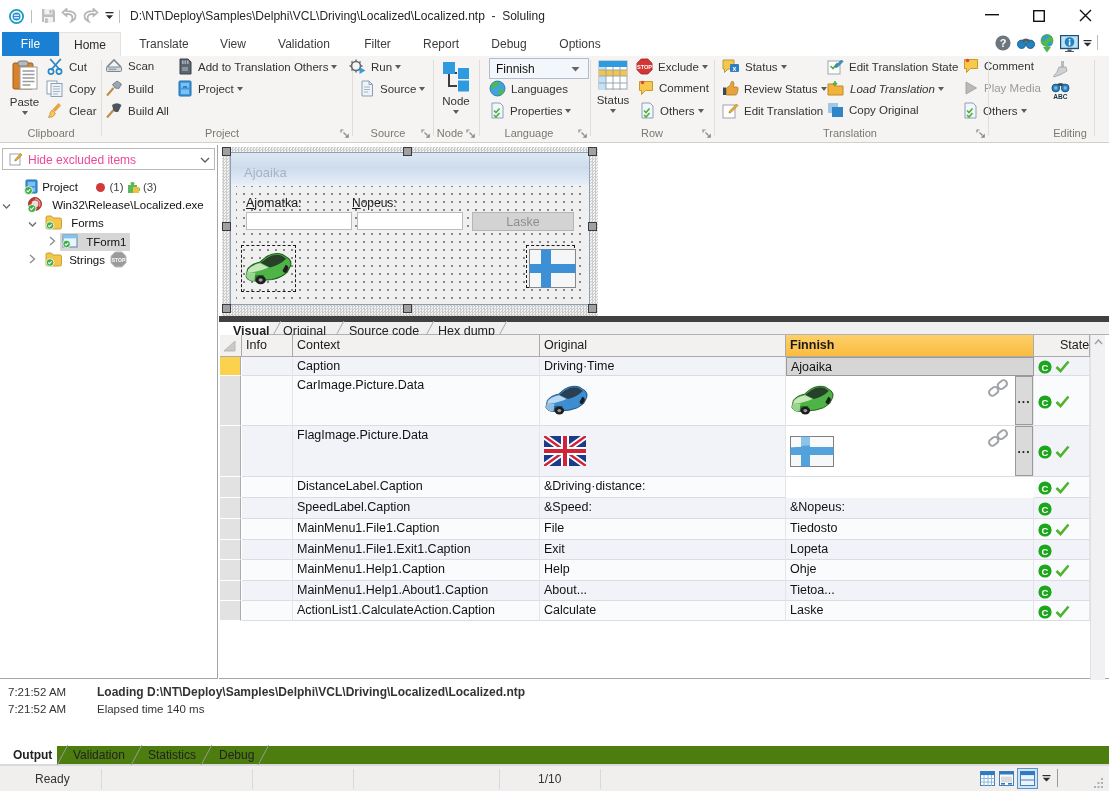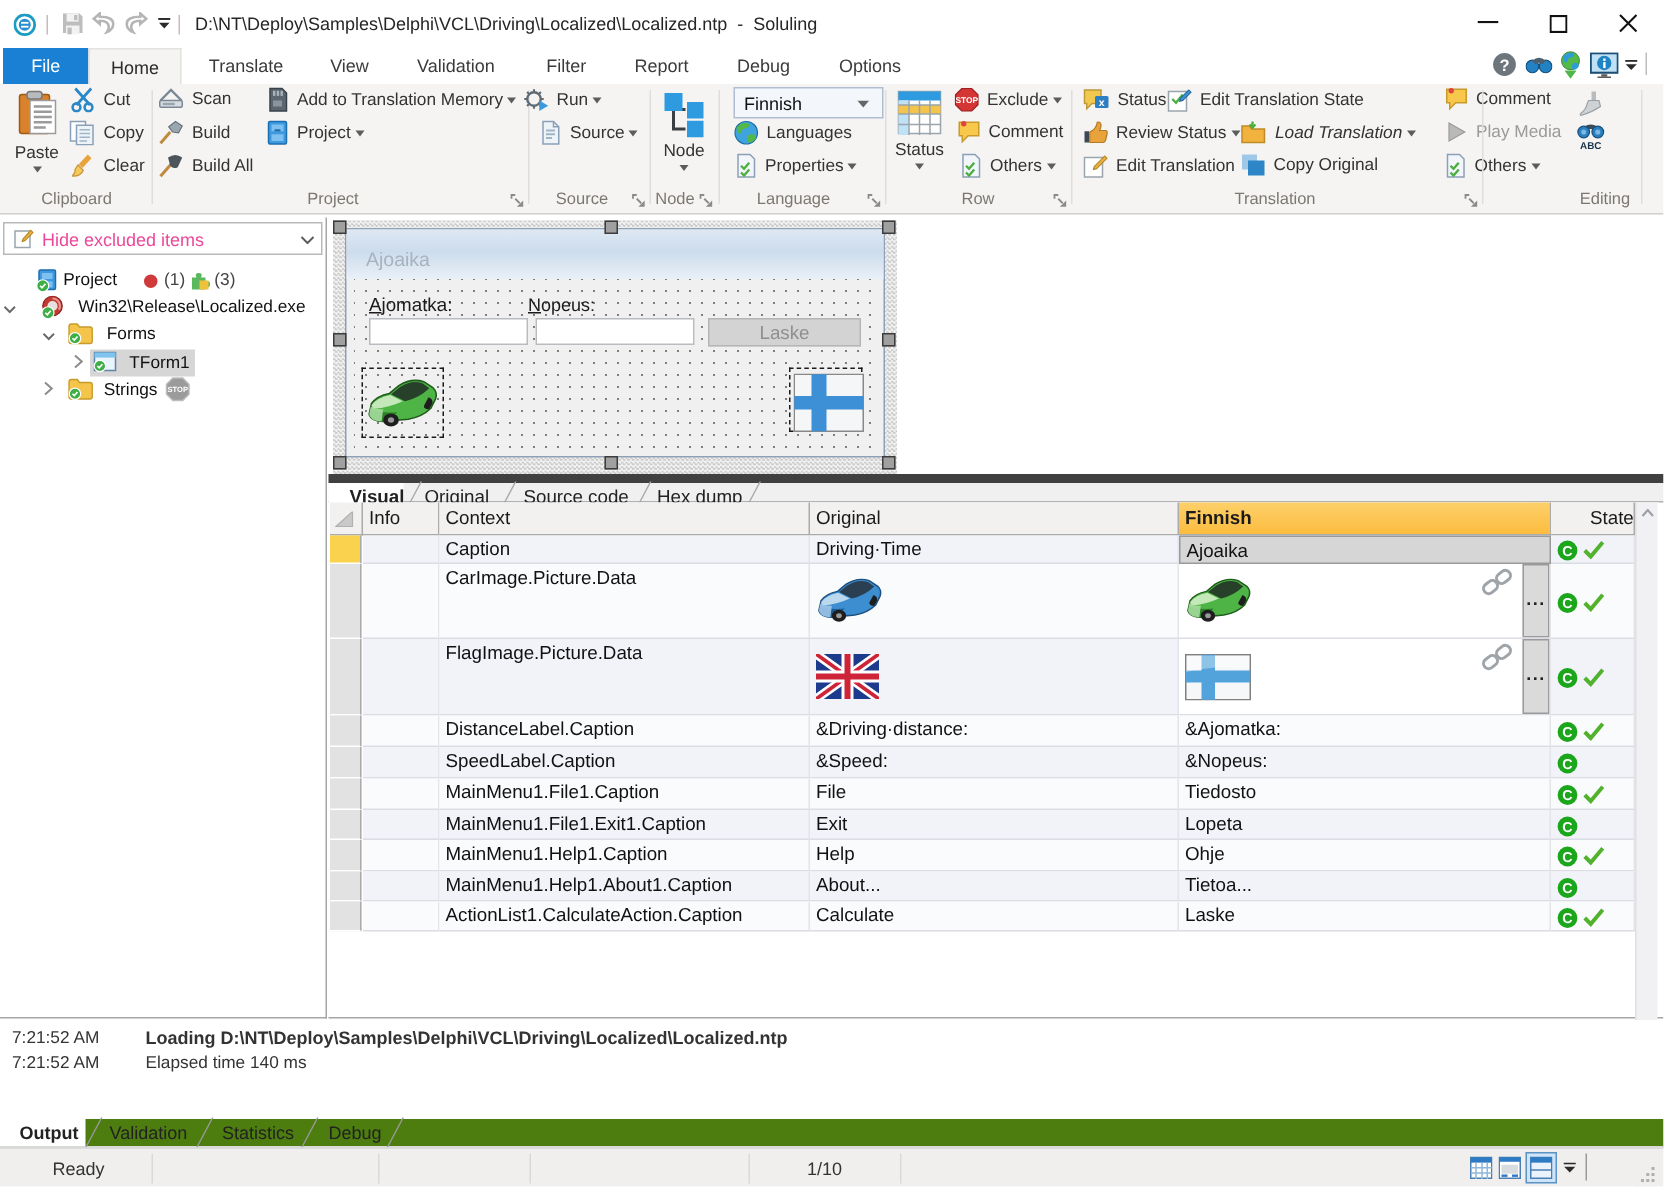--- a/index.html
+++ b/index.html
@@ -199,21 +199,21 @@
     </div>
     <div class="rsmall" style="left:177px;top:2px;">
       <svg class="ic" width="16" height="17" viewBox="0 0 16 17">
         <path d="M3 1 h8 l3 3 v12 h-11 z" fill="#5b6670" stroke="#39424a" stroke-width="1"></path>
         <g fill="#aab3bb">
             <rect x="5" y="2.5" width="1.6" height="3.4"></rect>
             <rect x="7.5" y="2.5" width="1.6" height="3.4"></rect>
             <rect x="10" y="2.5" width="1.6" height="3.4"></rect>
           </g>
         <rect x="5" y="9" width="6" height="4" fill="#8b949c"></rect>
-      </svg><span class="tx">Add to Translation Memory</span><span class="darr"></span>
+      </svg><span class="tx">Add to Translation Others</span><span class="darr"></span>
     </div>
     <div class="rsmall" style="left:177px;top:24px;">
       <svg class="ic" width="16" height="17" viewBox="0 0 16 17">
         <rect x="2" y="1" width="12" height="15" rx="1" fill="#3d9ae0" stroke="#1d6eae" stroke-width="1"></rect>
         <rect x="4" y="3" width="8" height="4.5" fill="#7ec0ef"></rect>
         <rect x="4" y="9.5" width="8" height="4.5" fill="#7ec0ef"></rect>
         <rect x="6" y="6.2" width="4" height="1.4" fill="#1d6eae"></rect>
       </svg><span class="tx">Project</span><span class="darr"></span>
     </div>
     <div class="rlabel" style="left:182px;width:80px;">Project</div>
@@ -349,21 +349,21 @@
         <path d="M4.5 8 q4.5-2 5-6.5 q2.5-.5 2.5 2 q0 2-1 3.5 h4 q1.5 0 1 2.5 l-1 4 q-.3 1.5-2 1.5 h-8.5 z" fill="#e8a33d" stroke="#b27a22" stroke-width="0.8"></path>
       </svg><span class="tx">Review Status</span><span class="darr"></span>
     </div>
     <div class="rsmall" style="left:722px;top:46px;">
       <svg class="ic" width="17" height="17" viewBox="0 0 17 17">
         <rect x="1" y="3" width="12" height="13" fill="#fff" stroke="#9aa5ad" stroke-width="1"></rect>
         <path d="M14.5 2 L16 3.5 L9 10.5 L7 11 L7.5 9 z" fill="#e8b03d" stroke="#b07f1e" stroke-width="0.7"></path>
       </svg><span class="tx">Edit Translation</span>
     </div>
 
-    <div class="rsmall" style="left:778px;top:2px;">
+    <div class="rsmall" style="left:827px;top:2px;">
       <svg class="ic" width="17" height="17" viewBox="0 0 17 17">
         <rect x="1" y="3" width="12" height="13" fill="#fff" stroke="#9aa5ad" stroke-width="1"></rect>
         <path d="M3.5 8 l2.5 2.5 L10.5 5" stroke="#4caf3e" stroke-width="1.6" fill="none"></path>
         <path d="M14.5 2 L16 3.5 L10.5 9 L8.5 9.5 L9 7.5 z" fill="#3b93d6" stroke="#1d6298" stroke-width="0.7"></path>
       </svg><span class="tx">Edit Translation State</span>
     </div>
     <div class="rsmall" style="left:827px;top:24px;font-style:italic;">
       <svg class="ic" width="18" height="17" viewBox="0 0 18 17">
         <path d="M1 4 h5 l1.5 2 H16 v9 H1 z" fill="#f1b33e" stroke="#c08a24" stroke-width="1"></path>
         <path d="M8 1 v4 M6 3 l2 2 2-2" stroke="#4caf3e" stroke-width="1.6" fill="none"></path>
@@ -658,21 +658,20 @@
       <div class="cell" style="left:814px;top:91px;width:56px;height:51px;background:#f1f3f9;padding-top:18px;padding-left:4px;"><svg style="display:inline-block;vertical-align:middle;" width="14" height="14" viewBox="0 0 14 14">
             <circle cx="7" cy="7" r="6.6" fill="#1ca61c"></circle>
             <text x="7" y="10.6" font-size="9.5" font-weight="bold" fill="#fff" text-anchor="middle" font-family="Liberation Sans">C</text>
           </svg><svg style="display:inline-block;vertical-align:middle;margin-left:3px;" width="15" height="13" viewBox="0 0 15 13">
             <path d="M1.5 7 L5.5 11 L13.5 1.5" stroke="#52b22e" stroke-width="2.6" fill="none"></path>
           </svg></div>
       <div class="rowmark" style="top:142px;height:21px;background:#e2e2e2;"></div>
       <div class="cell" style="left:22px;top:142px;width:51px;height:21px;background:#fafbfd;"></div>
       <div class="cell" style="left:73px;top:142px;width:247px;height:21px;background:#fafbfd;line-height:19px;">DistanceLabel.Caption</div>
       <div class="cell" style="left:320px;top:142px;width:246px;height:21px;background:#fafbfd;line-height:19px;">&amp;Driving·distance:</div>
-      <div class="cell" style="left:566px;top:142px;width:248px;height:21px;background:#fafbfd;line-height:19px;">&amp;Ajomatka:</div>
       <div class="cell" style="left:814px;top:142px;width:56px;height:21px;background:#fafbfd;padding-top:3px;padding-left:4px;"><svg style="display:inline-block;vertical-align:middle;" width="14" height="14" viewBox="0 0 14 14">
             <circle cx="7" cy="7" r="6.6" fill="#1ca61c"></circle>
             <text x="7" y="10.6" font-size="9.5" font-weight="bold" fill="#fff" text-anchor="middle" font-family="Liberation Sans">C</text>
           </svg><svg style="display:inline-block;vertical-align:middle;margin-left:3px;" width="15" height="13" viewBox="0 0 15 13">
             <path d="M1.5 7 L5.5 11 L13.5 1.5" stroke="#52b22e" stroke-width="2.6" fill="none"></path>
           </svg></div>
       <div class="rowmark" style="top:163px;height:21px;background:#e2e2e2;"></div>
       <div class="cell" style="left:22px;top:163px;width:51px;height:21px;background:#f1f3f9;"></div>
       <div class="cell" style="left:73px;top:163px;width:247px;height:21px;background:#f1f3f9;line-height:19px;">SpeedLabel.Caption</div>
       <div class="cell" style="left:320px;top:163px;width:246px;height:21px;background:#f1f3f9;line-height:19px;">&amp;Speed:</div>

